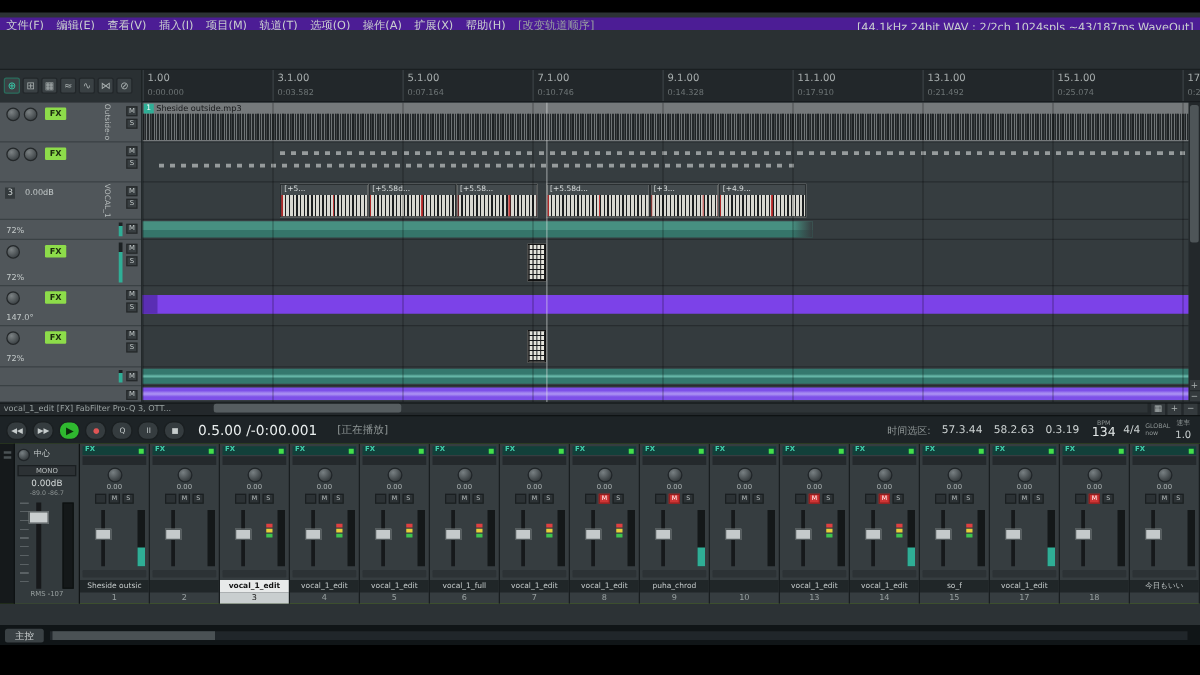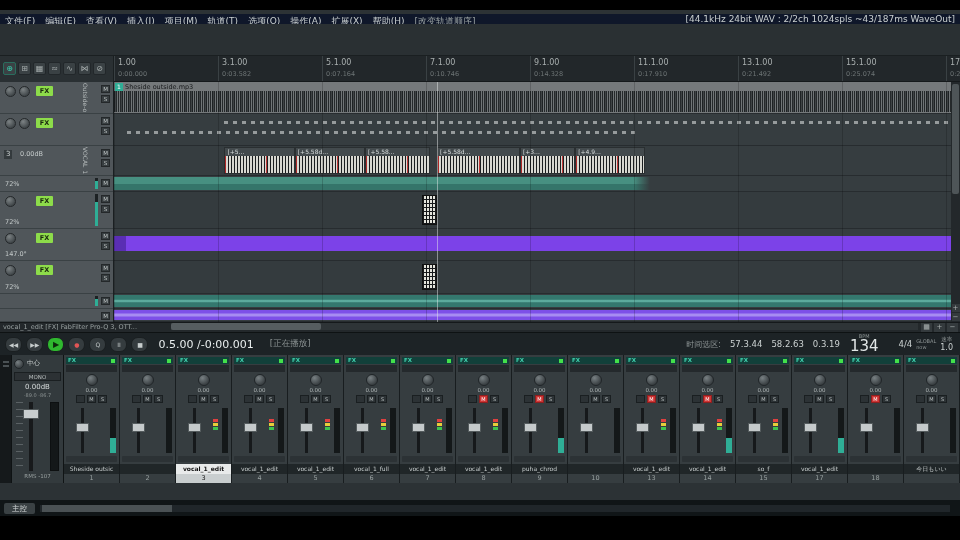--- a/index.html
+++ b/index.html
@@ -3,21 +3,21 @@
 <meta charset="utf-8">
 <style>
   *{box-sizing:border-box;margin:0;padding:0;font-family:"DejaVu Sans",sans-serif}
   html,body{width:960px;height:540px;background:#000;overflow:hidden}
   #stage{position:relative;width:960px;height:540px;background:#000}
   #app{position:absolute;left:0;top:10px;width:960px;height:506px;background:#2c3235}
   i,span,div,button{font-style:normal}
   button{border:none;background:none;cursor:default}
 
   
-  .menubar{position:absolute;left:0;top:4px;right:0;height:14px;background:#0f172a;display:flex;align-items:flex-start}
+  .menubar{position:absolute;left:0;top:4px;right:0;height:14px;background:#4c1d95;display:flex;align-items:flex-end}
   .mi{font-size:9px;color:#c9cfcf;line-height:14px;padding:0 5px;white-space:nowrap}
   .mi.notice{color:#98a0a0}
   .audioinfo{margin-left:auto;font-size:9px;color:#c9cfcf;padding-right:5px;white-space:nowrap}
 
   .topband{position:absolute;left:0;top:14px;right:0;height:32px;background:#2a3033;border-bottom:1px solid #1a1f21}
 
   
   .main{position:absolute;left:0;top:46px;right:0;height:276px;background:#30363a}
   .tcp-head{position:absolute;left:0;top:0;width:114px;height:26px;background:#2a3033;display:flex;gap:2px;padding:6px 3px 0;border-right:1px solid #1a1f21}
   .ticon{width:13px;height:13px;background:#3a4144;border:1px solid #22272a;border-radius:2px;color:#aab1b1;font-size:8px;line-height:11px;text-align:center}
@@ -88,22 +88,22 @@
   .tbtn{height:15px;min-width:17px;background:#353c3f;border:1px solid #1a1f21;border-radius:7px;color:#c6cccc;font-size:6px;padding:0 3px;line-height:13px;text-align:center}
   .tbtn.play{background:#2fb82f;color:#0c2a0c;font-size:8px}
   .tbtn.rec{color:#e05555}
   .tpos{font-size:11px;color:#e9eeee;margin-left:6px;white-space:nowrap}
   .tstatus{font-size:8.5px;color:#8d9494;margin-left:12px;white-space:nowrap}
   .tspacer{flex:1}
   .tsel{display:flex;gap:9px;align-items:center;font-size:8.5px;color:#ccd2d2;white-space:nowrap}
   .tsel .lab{color:#8d9494;font-size:8px}
   .bpmbox{text-align:center;line-height:1;margin-left:6px}
   .bpml{font-size:5px;color:#8d9494}
-  .bpmv{font-size:15px;color:#e2e7e7}
-  .tsig{font-size:8.5px;color:#ccd2d2;margin-left:16px}
+  .bpmv{font-size:10px;color:#e2e7e7}
+  .tsig{font-size:8.5px;color:#ccd2d2;margin-left:2px}
   .glob{line-height:1.2}
   .glob div{font-size:5px;color:#8d9494}
   .rate{text-align:center;line-height:1.2;margin-right:2px}
   .rate .rl{font-size:5.5px;color:#8d9494}
   .rate .rv{font-size:8px;color:#ccd2d2}
 
   
   .mixer{position:absolute;left:0;right:0;top:345px;height:128px;background:#4d7c0f;display:flex}
   .dockcol{width:12px;background:#15191b;border-right:1px solid #0e1213;padding-top:4px}
   .dockdot{width:6px;height:2px;background:#4a5154;margin:2px auto;display:block}

